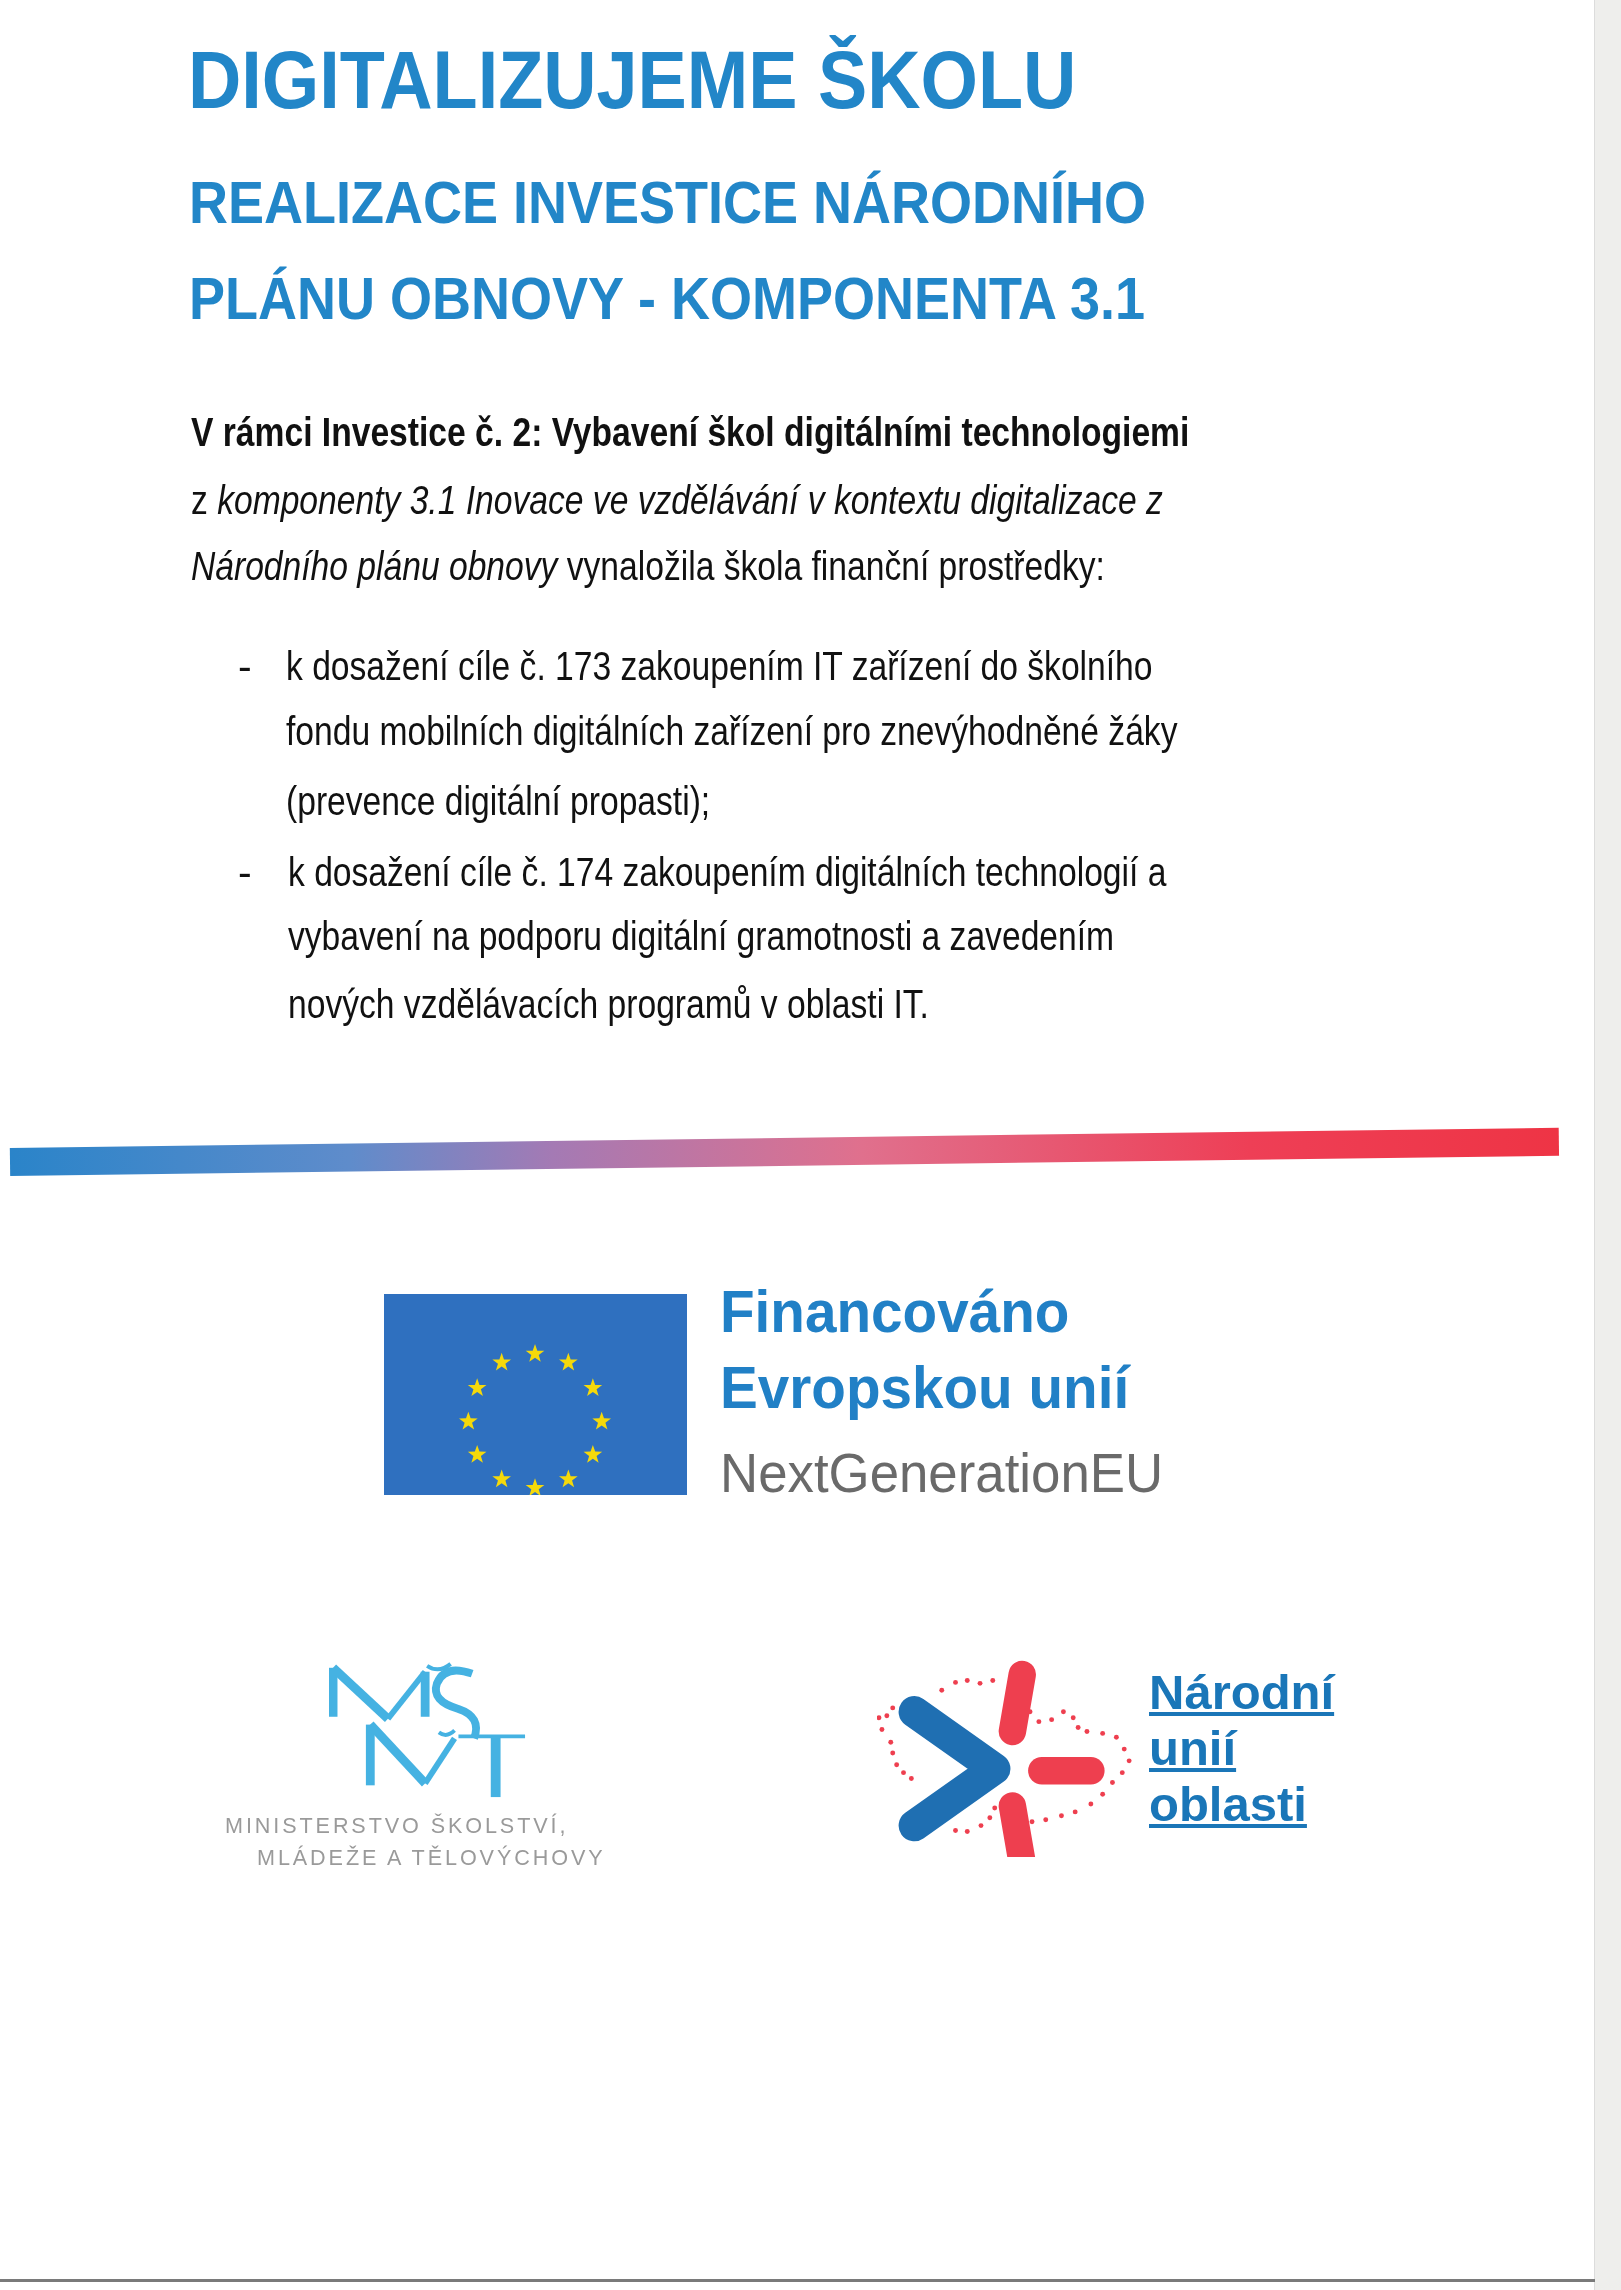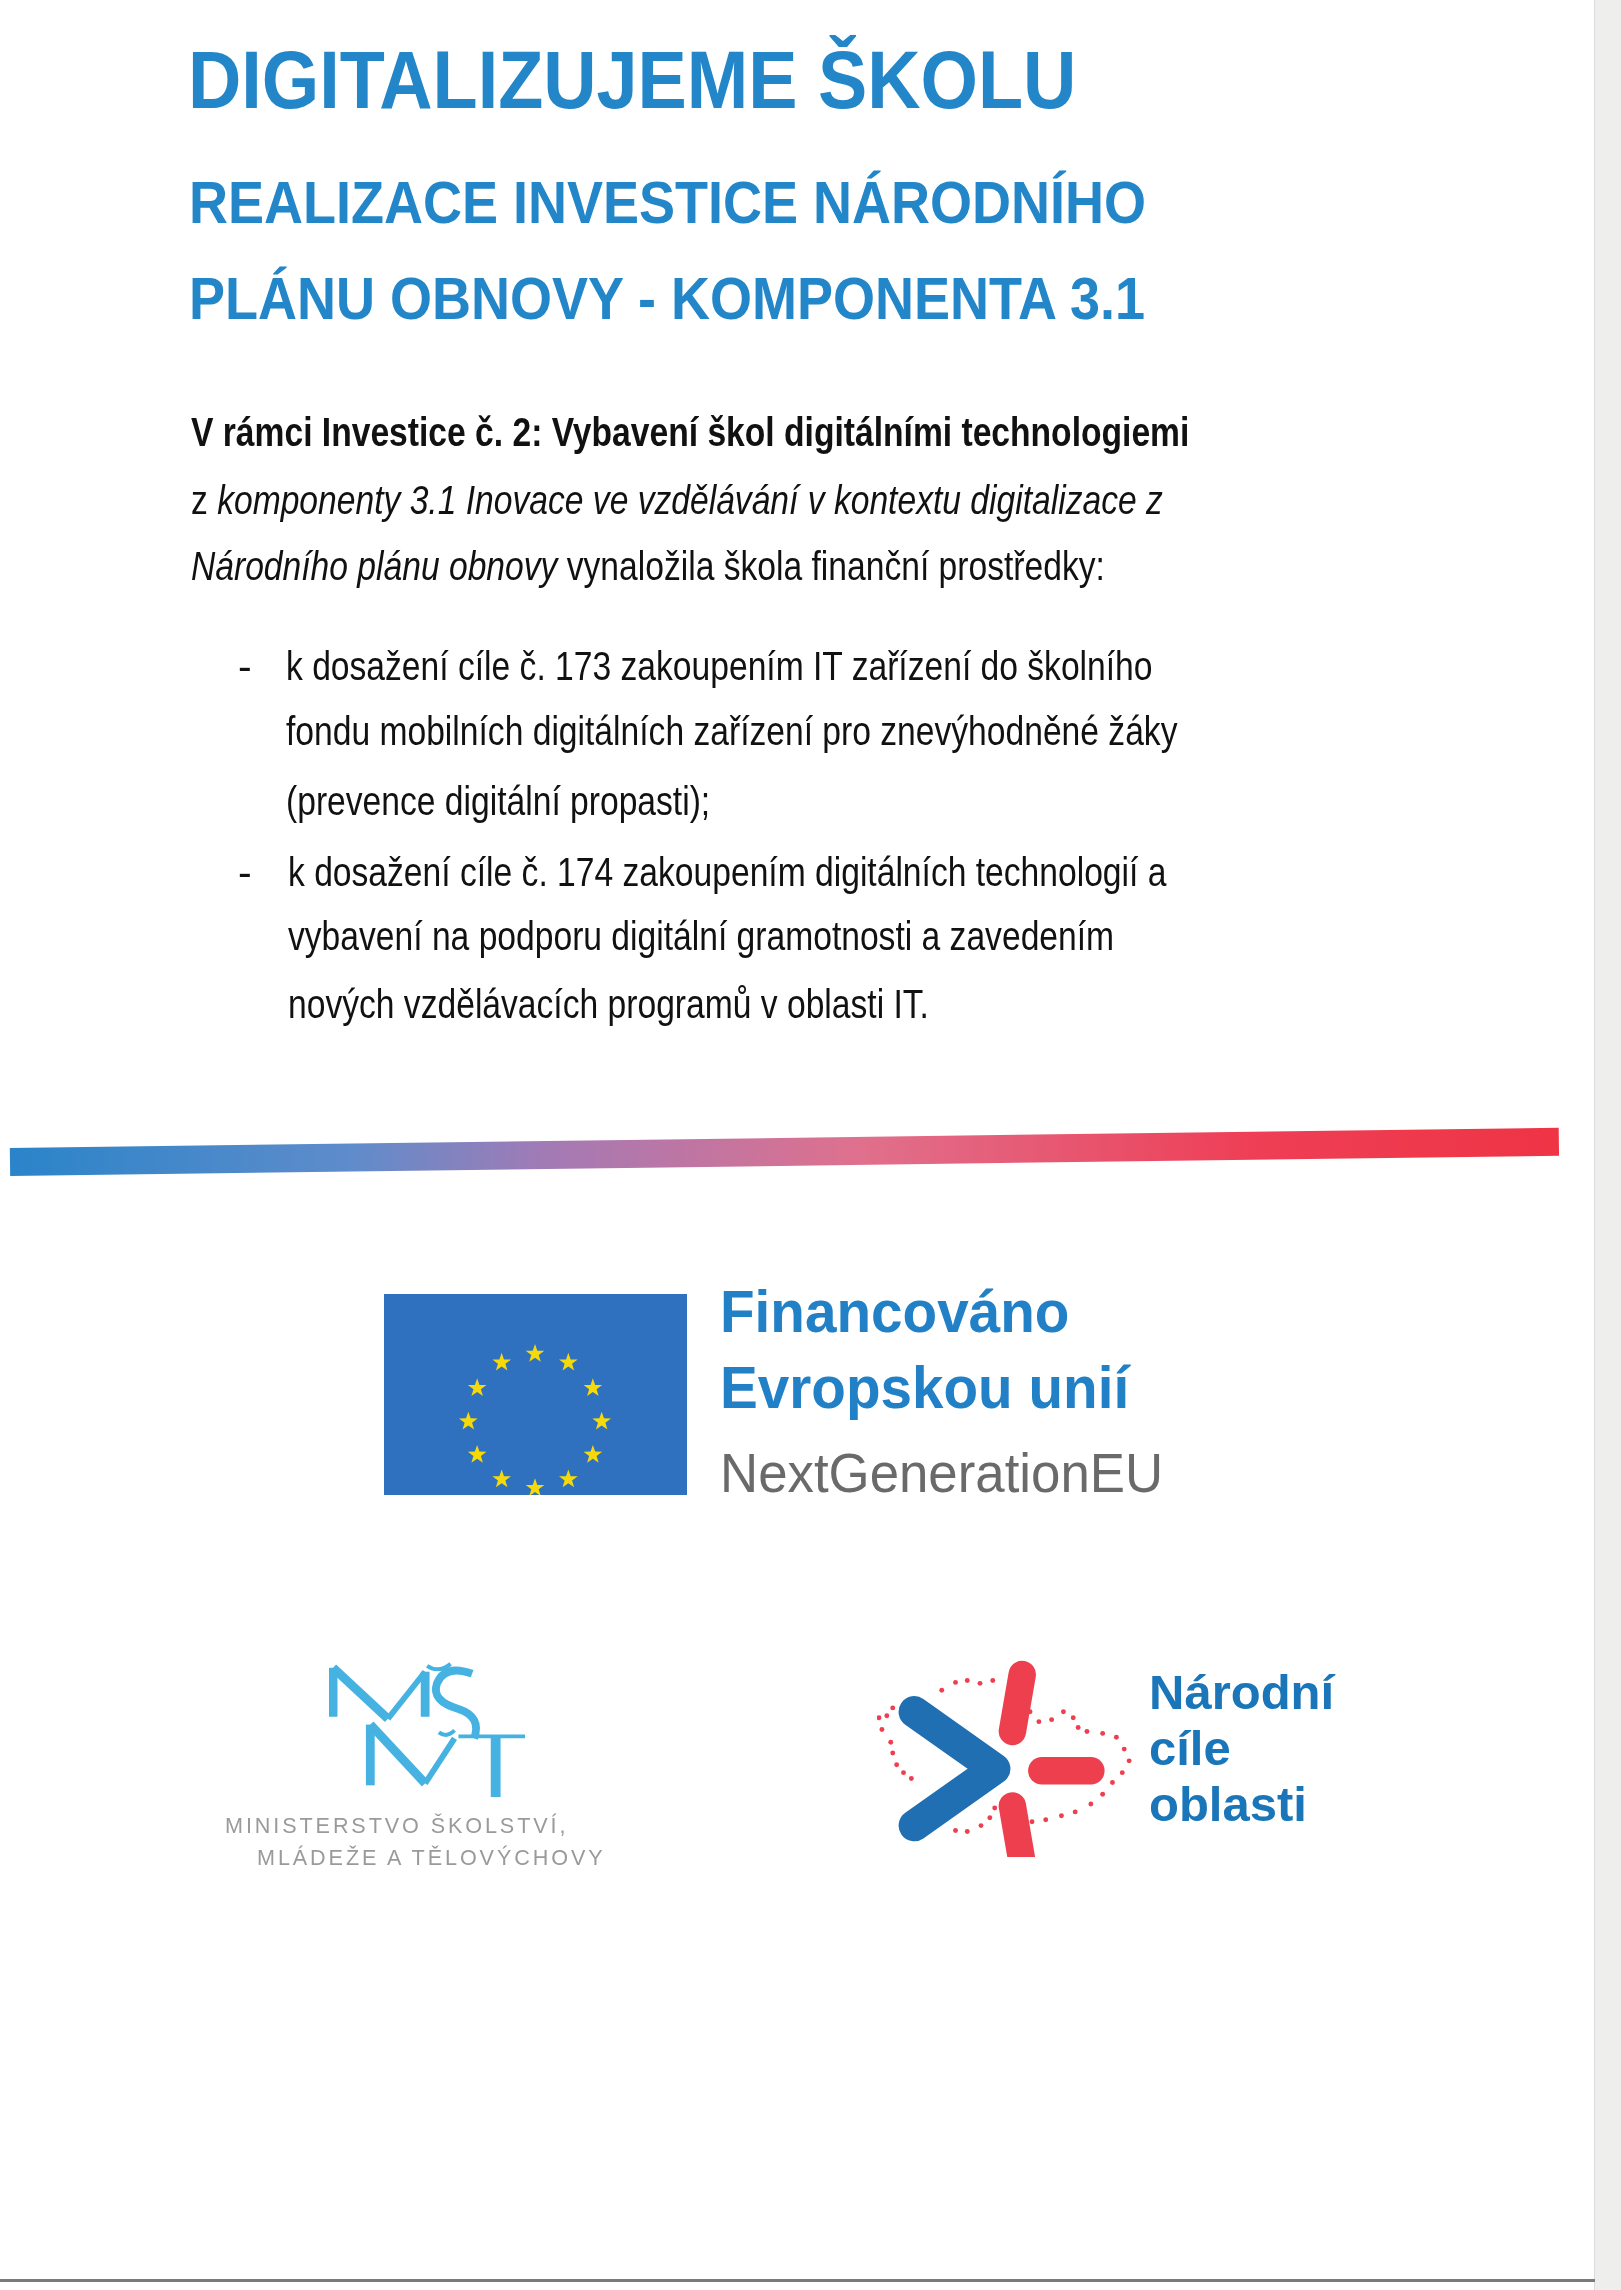--- a/index.html
+++ b/index.html
@@ -20,21 +20,21 @@
   .li { font-size:41px; color:#111; transform:scaleX(0.82); }
   .band { position:absolute; left:9.8px; top:1148px; width:1549px; height:28px;
           background:linear-gradient(90deg,#2a84c9 0%,#5f8ccb 22%,#a47ab4 35%,#e0708d 55%,#ee3f56 80%,#ee3445 100%);
           transform:rotate(-0.75deg); transform-origin:0 50%; }
   .eu-flag { position:absolute; left:384px; top:1294px; width:303px; height:201px; background:#2f70bf; }
   .eu-text-blue { font-size:59px; font-weight:bold; color:#2180c6; transform:scaleX(0.96); }
   .eu-text-gray { font-size:55px; color:#6a6a6a; transform:scaleX(0.96); }
   .msmt-logo { position:absolute; left:329px; top:1658px; width:206px; height:143px; }
   .msmt-t { font-size:21.6px; color:#9a9a9a; letter-spacing:2.9px; }
   .npo-logo { position:absolute; left:877px; top:1651px; width:260px; height:206px; }
-  .npo-t { font-size:49px; font-weight:bold; color:#1a76b8; line-height:53px; }
+  .npo-t { font-size:49px; font-weight:bold; color:#1a76b8; line-height:53px;text-decoration:underline; }
 </style>
 </head>
 <body>
 
 <div class="edge-right"></div>
 <div class="edge-bottom"></div>
 
 <div class="abs title">DIGITALIZUJEME ŠKOLU</div>
 <div class="abs sub sub1">REALIZACE INVESTICE NÁRODNÍHO</div>
 <div class="abs sub sub2">PLÁNU OBNOVY - KOMPONENTA 3.1</div>
@@ -154,16 +154,16 @@
         <circle cx="80" cy="183" r="2.5"></circle>
     </g>
     <g stroke-linecap="round" fill="none">
       <path d="M38 62 L120 120 L38 178" stroke="#1f6fb2" stroke-width="32" stroke-linejoin="round"></path>
       <path d="M148 24 L138 82" stroke="#ee3f4f" stroke-width="28"></path>
       <path d="M168 122 L218 122" stroke="#ee3f4f" stroke-width="28"></path>
       <path d="M138 158 L148 216" stroke="#ee3f4f" stroke-width="28"></path>
     </g>
   </svg>
   <div class="abs npo-t" style="left:1149px;top:1666px;">Národní</div>
-  <div class="abs npo-t" style="left:1149px;top:1722px;">cíle</div>
+  <div class="abs npo-t" style="left:1149px;top:1722px;">unií</div>
   <div class="abs npo-t" style="left:1149px;top:1778px;">oblasti</div>
 </div>
 
 
 </body></html>

